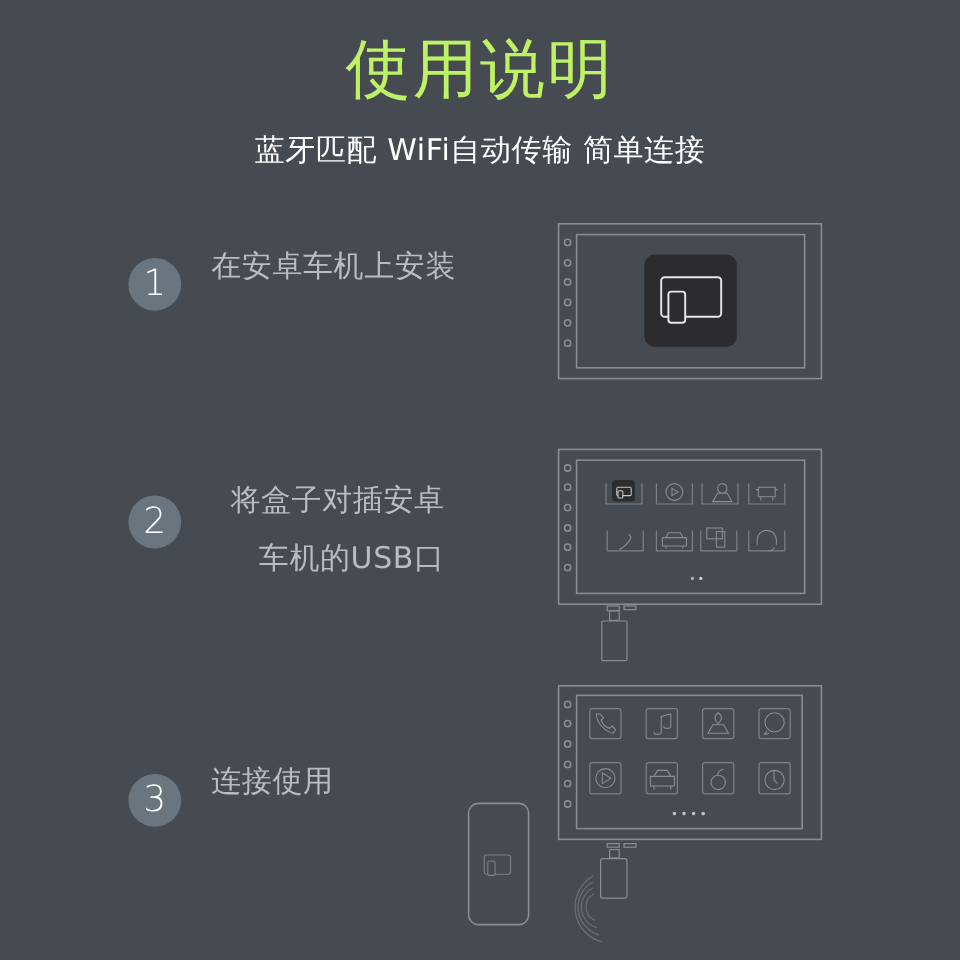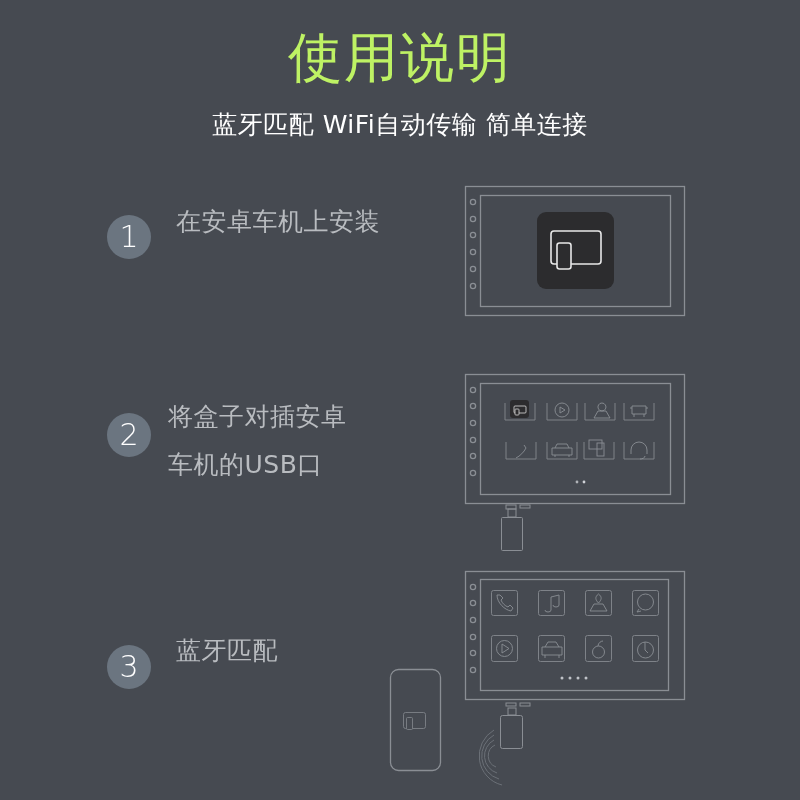--- a/index.html
+++ b/index.html
@@ -59,21 +59,21 @@
     </g>
     <g>
       <rect x="77" y="32" width="77" height="77" rx="9" fill="#2c2c2e"></rect>
       <rect x="91" y="51" width="50" height="33" rx="3" fill="none" stroke="#e8e8e8" stroke-width="1.6"></rect>
       <rect x="97" y="63" width="14" height="26" rx="2.5" fill="#2c2c2e" stroke="#e8e8e8" stroke-width="1.6"></rect>
     </g>
   </svg>
 </div>
 
 <div class="num" style="left:107px; top:413px;">2</div>
-<div class="step-text" style="left:168px; top:393px;">
+<div class="step-text" style="left:192px; top:393px;text-align:right;">
   <div>将盒子对插安卓</div>
   <div>车机的USB口</div>
 </div>
 <div class="fig" style="left:460px; top:370px;">
   <svg width="232" height="185" viewBox="0 0 232 185">
     <g fill="none" stroke="#8a8e94" stroke-width="1.3">
       <rect x="5.5" y="4.5" width="219" height="129"></rect>
       <rect x="20.5" y="13.5" width="190" height="111"></rect>
       <circle cx="13" cy="20" r="2.6"></circle>
         <circle cx="13" cy="36" r="2.6"></circle>
@@ -117,21 +117,21 @@
       <rect x="46" y="135" width="10" height="4"></rect>
         <rect x="60" y="135" width="10" height="3"></rect>
       <rect x="48" y="139" width="8" height="8"></rect>
       <rect x="41.5" y="147.5" width="21" height="33" rx="1"></rect>
     </g>
   </svg>
 </div>
 
 <div class="num" style="left:107px; top:645px;">3</div>
 <div class="step-text" style="left:176px; top:627px;">
-  <div>蓝牙匹配</div>
+  <div>连接使用</div>
 </div>
 <div class="fig" style="left:385px; top:565px;">
   <svg width="310" height="235" viewBox="0 0 310 235">
     <g transform="translate(75,0)">
       <g fill="none" stroke="#8a8e94" stroke-width="1.3">
         <rect x="5.5" y="6.5" width="219" height="128"></rect>
         <rect x="20.5" y="14.5" width="188" height="111"></rect>
         <circle cx="13" cy="22" r="2.6"></circle>
           <circle cx="13" cy="38" r="2.6"></circle>
           <circle cx="13" cy="55" r="2.6"></circle>

